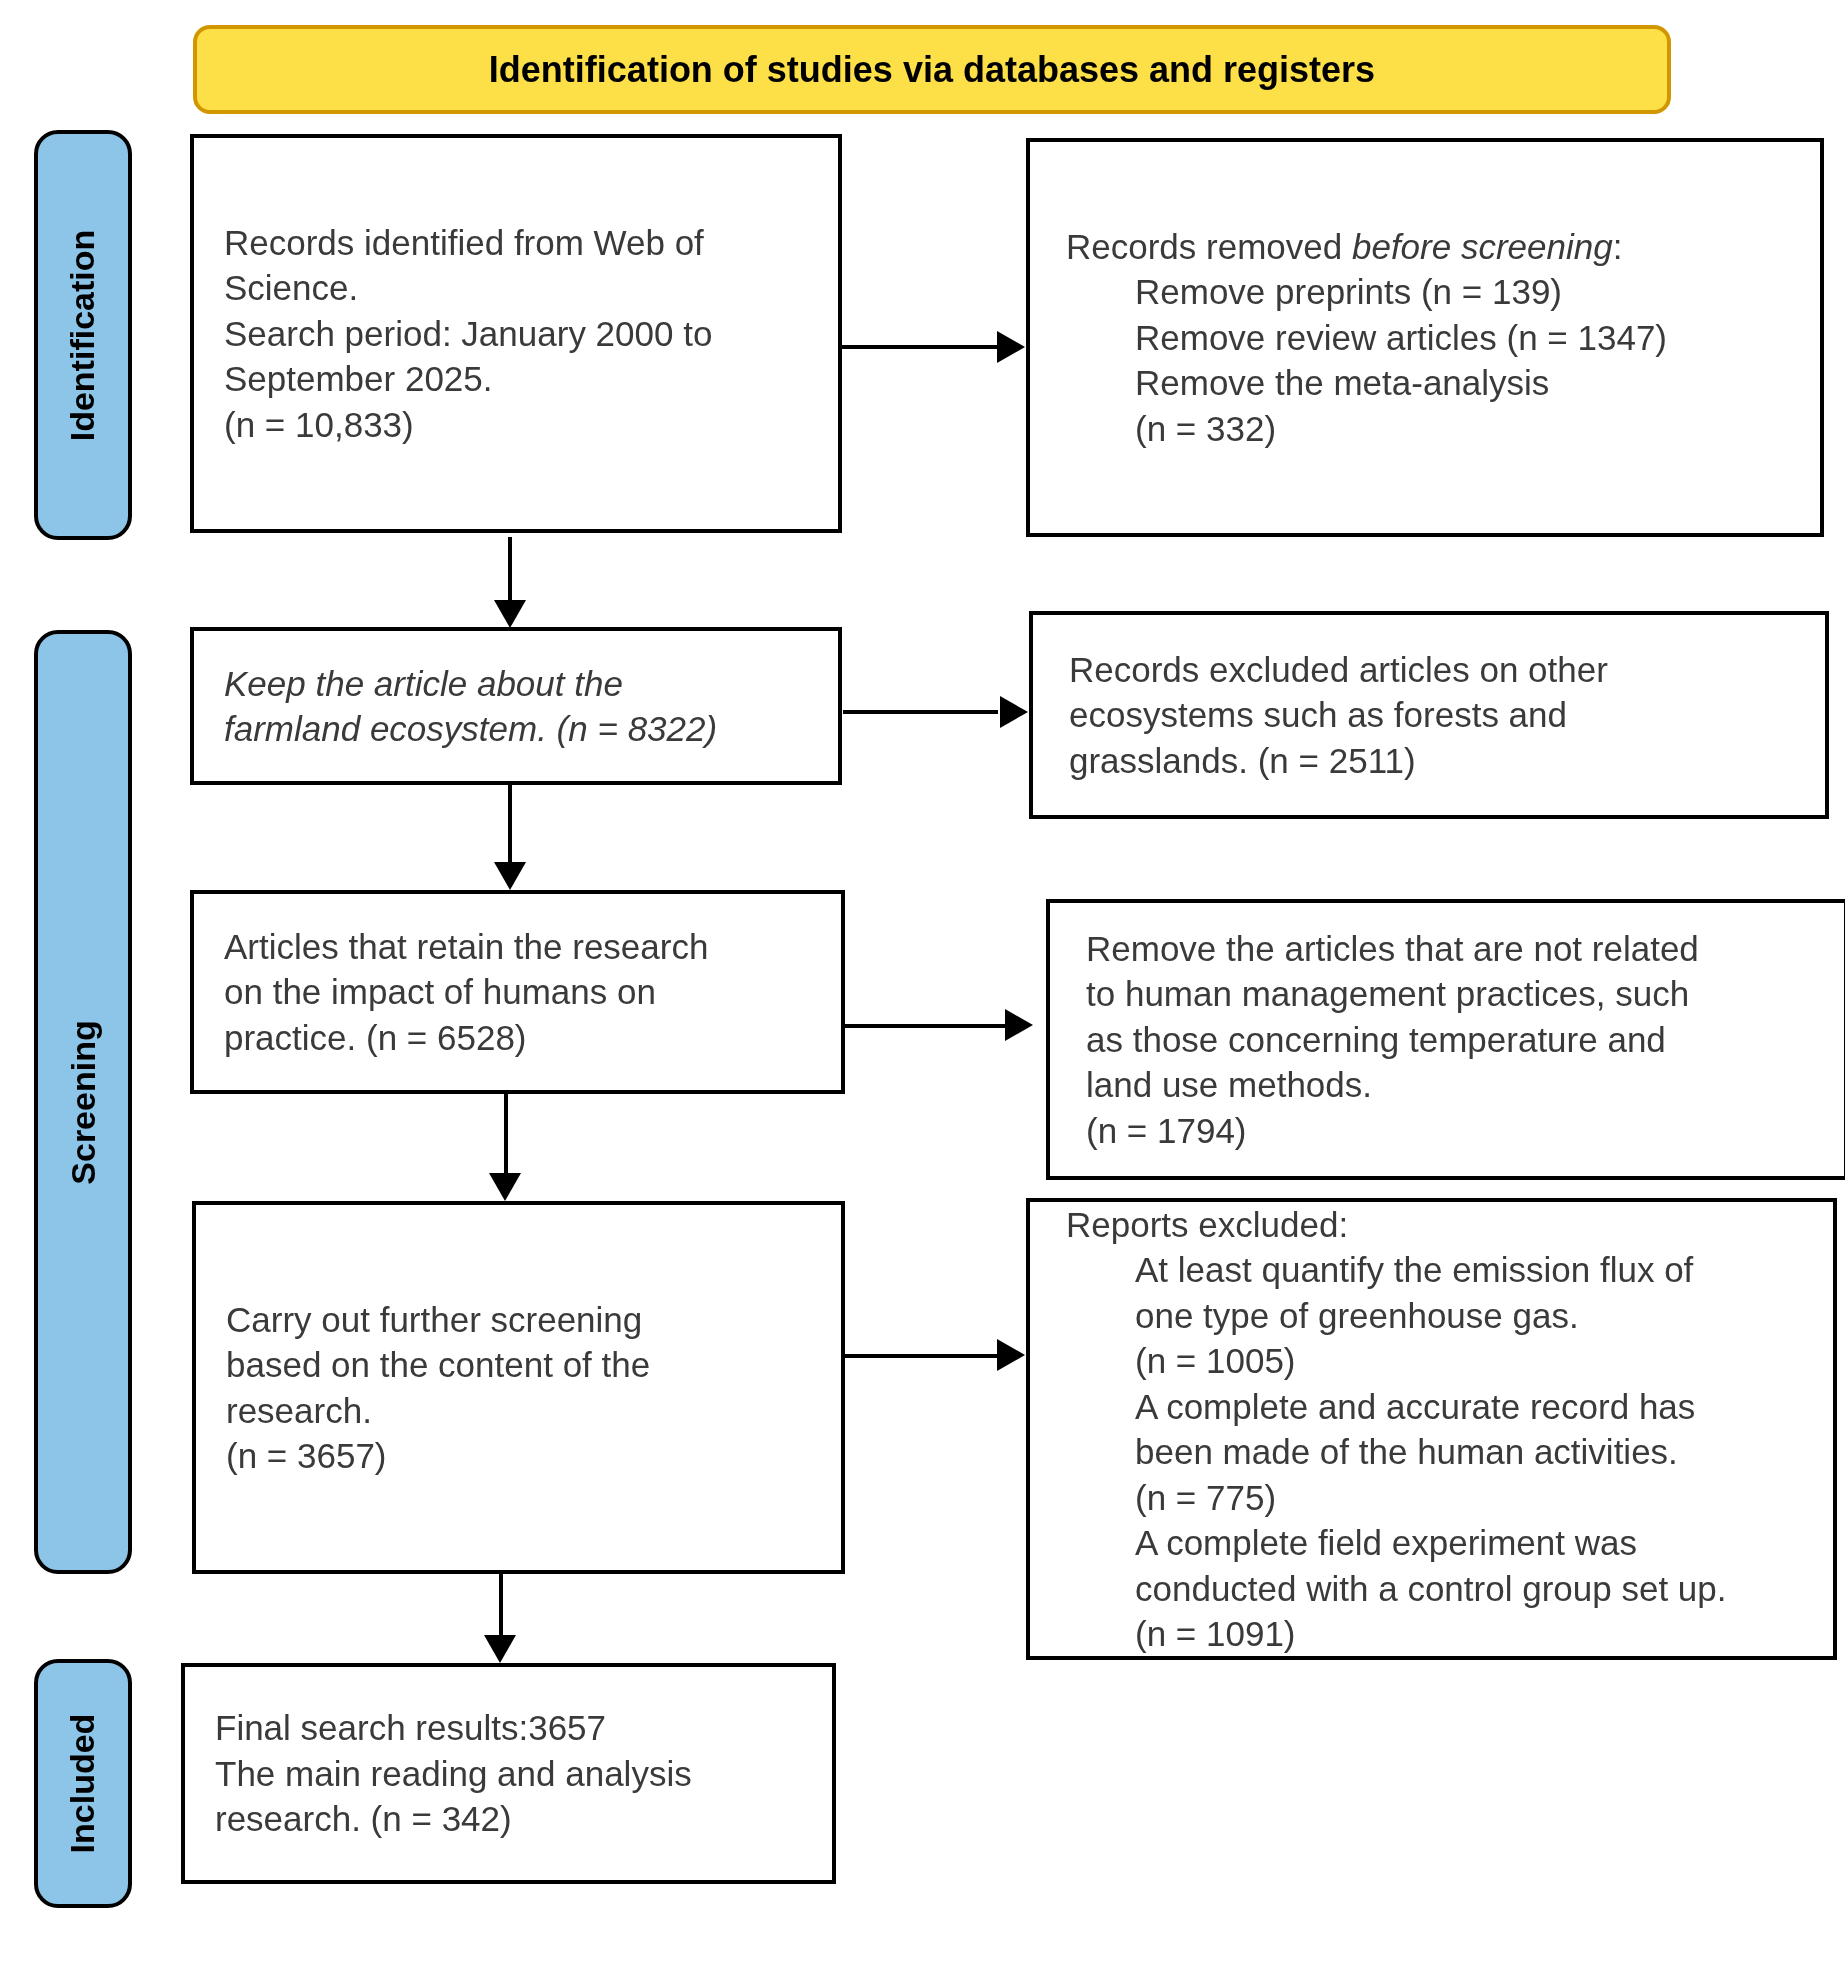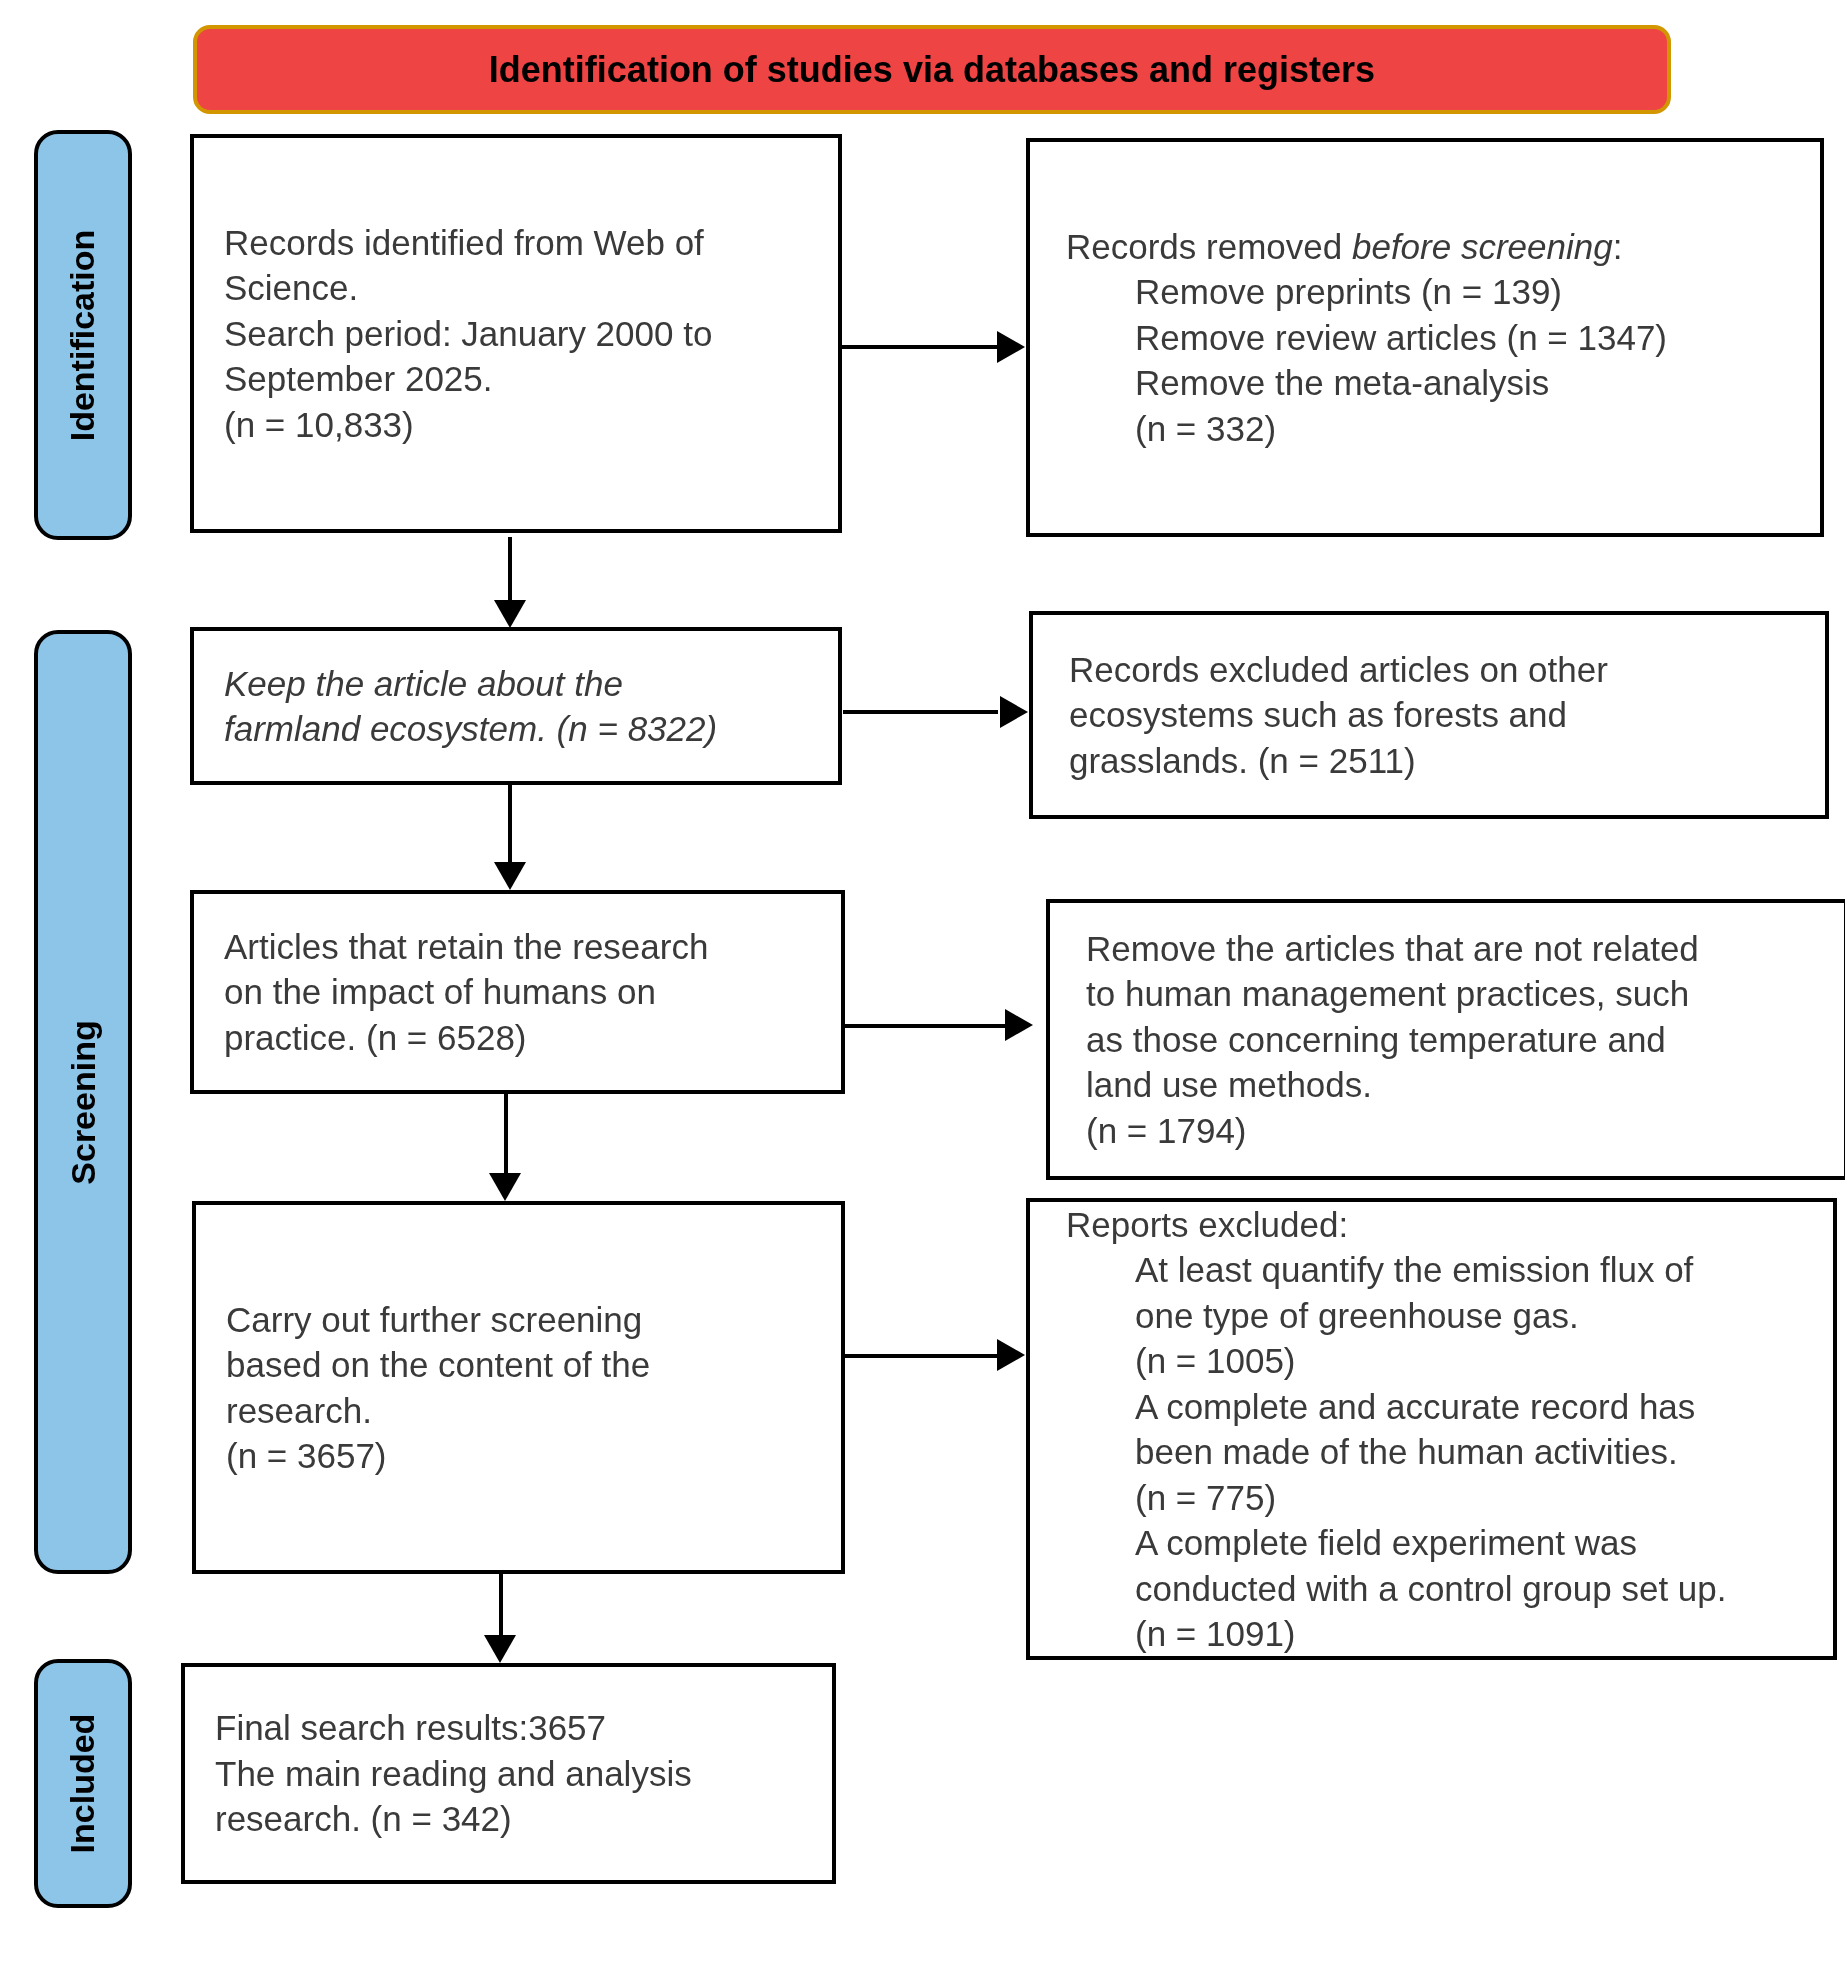--- a/index.html
+++ b/index.html
@@ -10,21 +10,21 @@
     background: #ffffff;
     font-family: "Liberation Sans", sans-serif;
     overflow: hidden;
   }
 
   
   .banner {
     position: absolute;
     left: 193px; top: 25px;
     width: 1478px; height: 89px;
-    background: #ef4444;
+    background: #fde047;
     border: 4.8px solid #D29600;
     border-radius: 17px;
     box-sizing: border-box;
     display: flex; align-items: center; justify-content: center;
   }
   .banner span {
     font-size: 36px; font-weight: bold; color: #000000;
   }
 
   

